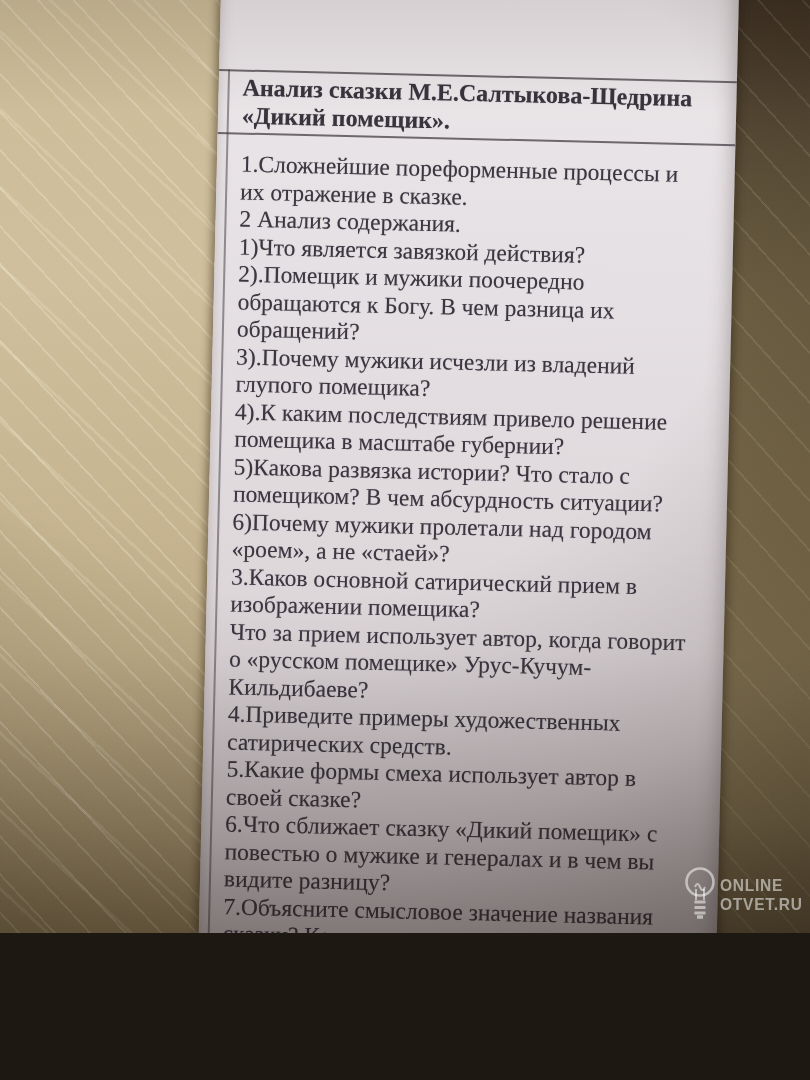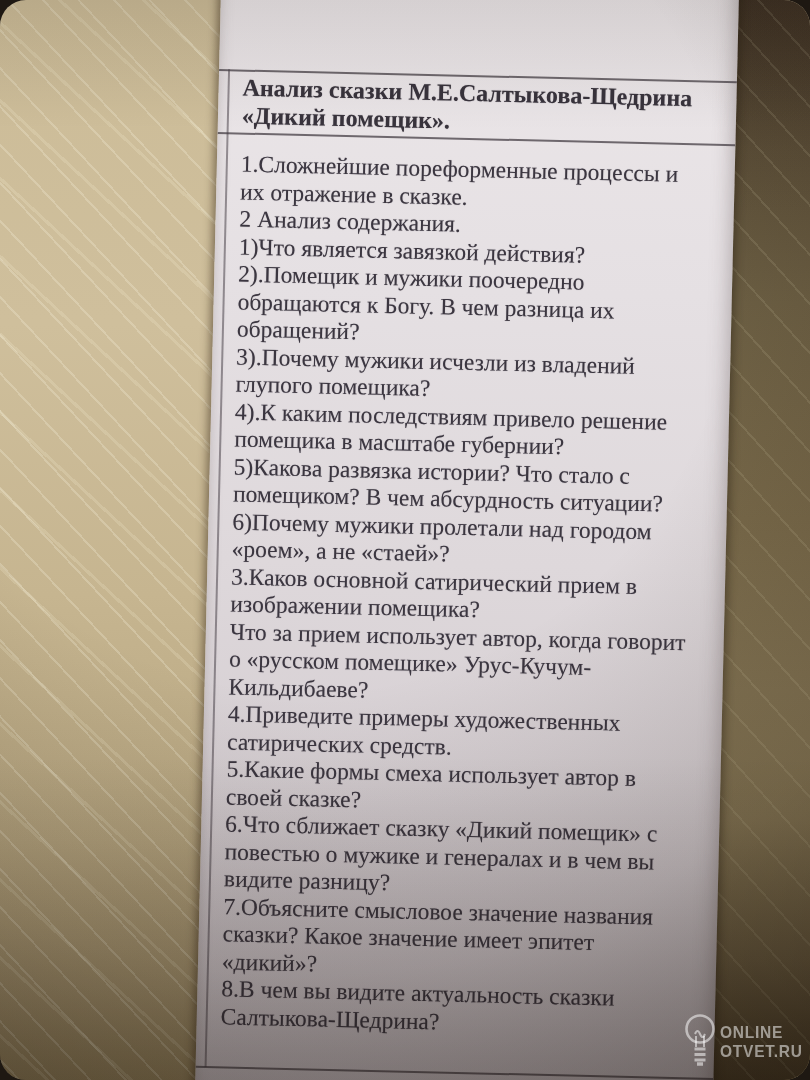--- a/index.html
+++ b/index.html
@@ -1,18 +1,18 @@
 <!DOCTYPE html>
 <html><head>
 <meta charset="utf-8">
 <style>
   html,body{margin:0;padding:0;}
   body{width:810px;height:1080px;overflow:hidden;background:#1e1812;
        font-family:"Liberation Serif","DejaVu Serif",serif;}
-  .scene{position:relative;width:810px;height:1080px;overflow:hidden;border-radius:26px;}
+  .scene{position:relative;width:810px;height:933px;overflow:hidden;}
 
   
   .desk-left{position:absolute;inset:0;
     background:
       repeating-linear-gradient(47deg, rgba(255,252,235,0) 0 13px, rgba(255,252,235,.22) 13px 15px, rgba(255,252,235,0) 15px 26px),
       repeating-linear-gradient(43deg, rgba(255,250,225,0) 0 31px, rgba(255,250,225,.16) 31px 34px, rgba(255,250,225,0) 34px 57px),
       linear-gradient(to bottom,#ccbc98 0%,#cfbf9c 30%,#c6b590 55%,#b7a681 78%,#a3926e 92%,#96855f 100%);}
   
   .desk-right{position:absolute;top:0;right:0;width:125px;height:1080px;
     background:

